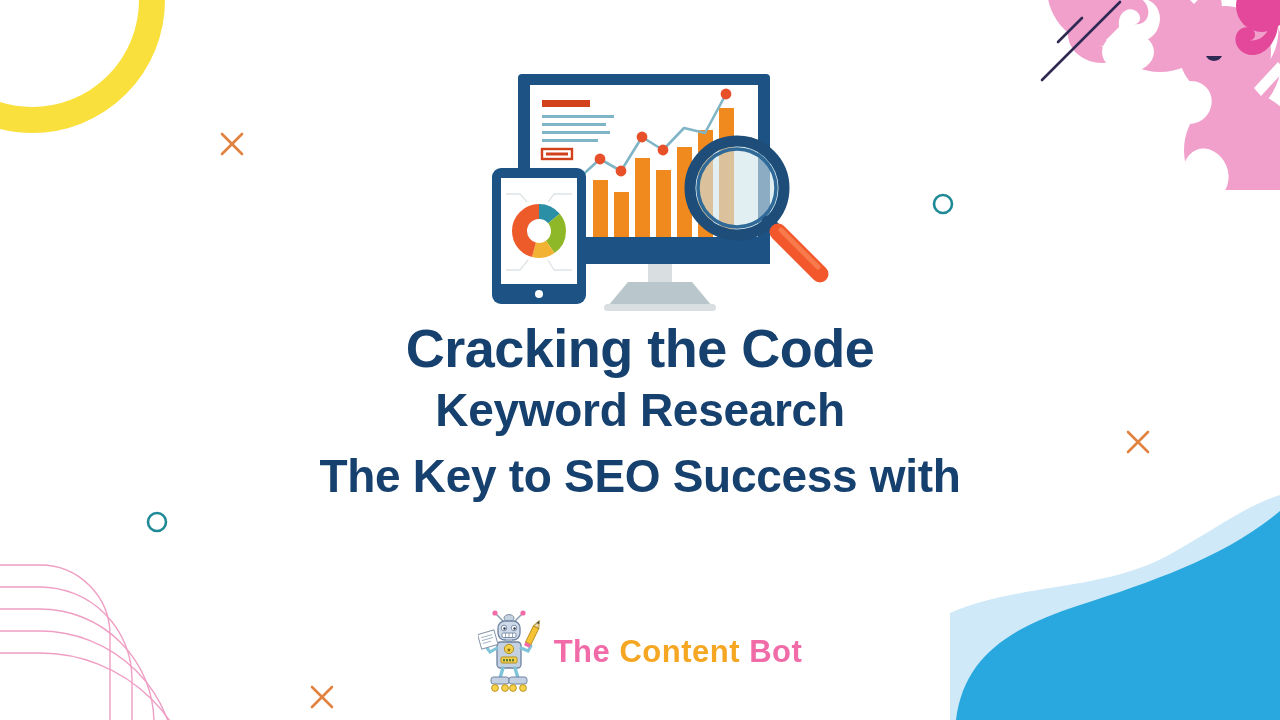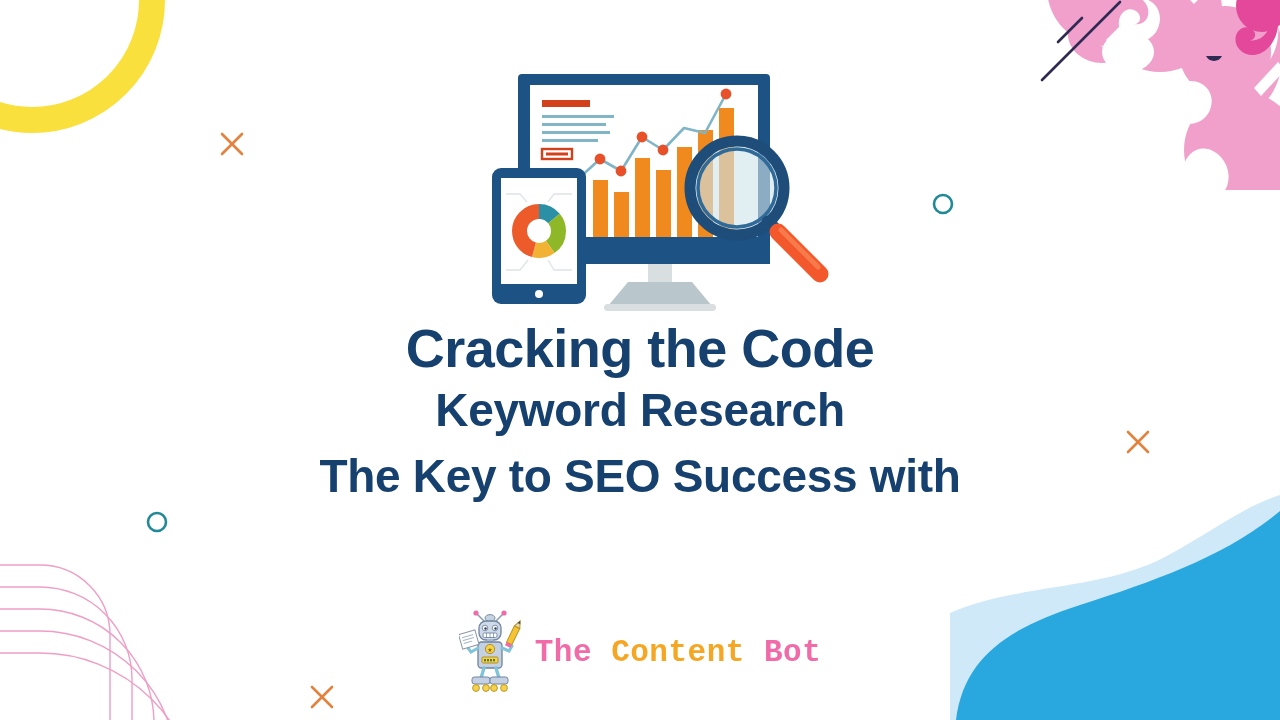--- a/index.html
+++ b/index.html
@@ -61,21 +61,21 @@
     position:absolute;
     left:0; bottom:24px;
     width:1280px;
     display:flex;
     align-items:center;
     justify-content:center;
     gap:14px;
   }
   #robot-mascot { width:62px; height:88px; display:block; }
   #logo-wordmark {
-    font-family:Liberation Mono, monospace;
+    font-family:Liberation Sans, sans-serif;
     font-size:31px;
     font-weight:bold;
     letter-spacing:0.5px;
     white-space:nowrap;
   }
   .word-the  { color:#f06ba8; }
   .word-content { color:#f5a623; }
   .word-bot  { color:#f06ba8; }
 </style>
 </head>

